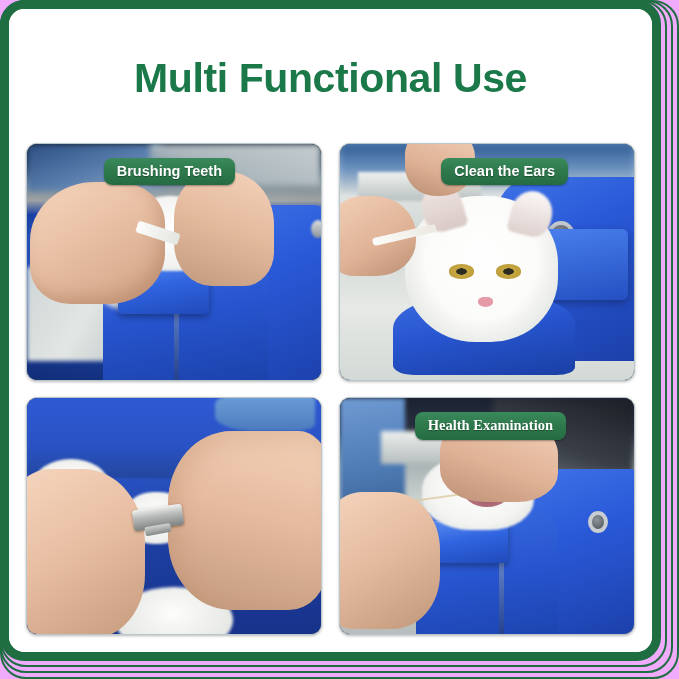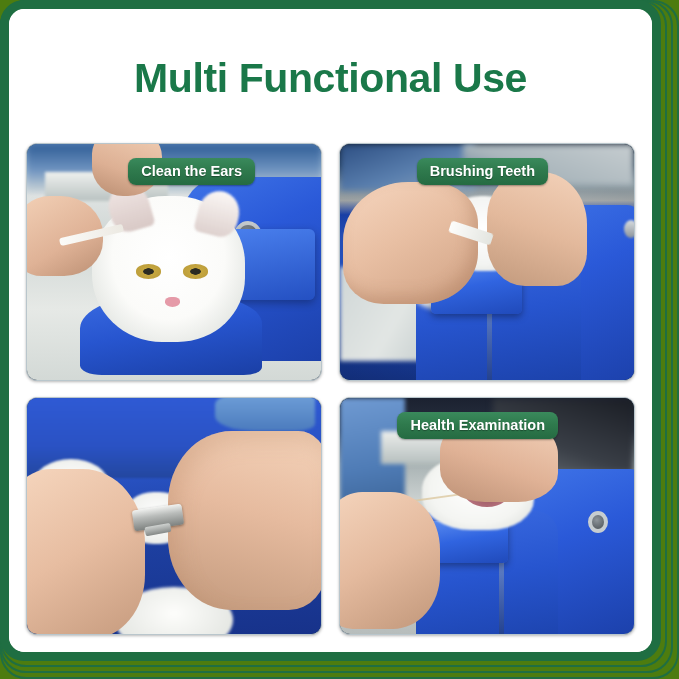--- a/index.html
+++ b/index.html
@@ -7,21 +7,21 @@
     width: 679px; height: 679px;
     background: #ffffff;
     font-family: "Liberation Sans", sans-serif;
     overflow: hidden;
   }
 
   
   #page {
     position: relative;
     width: 679px; height: 679px;
-    background: #4d7c0f;
+    background: #f0abfc;
   }
   .frame-line {
     position: absolute;
     border: 2px solid #1f6e42;
     border-radius: 26px;
     pointer-events: none;
   }
   .frame-line.l3 { left: 0px;  top: 0px;  width: 679px; height: 679px; }
   .frame-line.l2 { left: 0px;  top: 0px;  width: 673px; height: 673px; }
   .frame-line.l1 { left: 0px;  top: 0px;  width: 667px; height: 667px; }
@@ -89,21 +89,21 @@
     font-size: 14.5px;
     font-weight: bold;
     border-radius: 8px;
     white-space: nowrap;
     box-shadow: 0 1px 2px rgba(0,0,0,0.35);
     text-shadow: 0 1px 1px rgba(0,0,0,0.35);
   }
   .badge.right  { right: 86px; }
   .badge.right2 { right: 66px; }
   .badge.right3 { right: 88px; }
-  .badge.right4 { right: 76px; }
+  .badge.right4 { right: 68px; font-family: Liberation Serif, serif; }
 
   
   .p1 { background:
       radial-gradient(ellipse 70% 55% at 52% 64%, rgba(255,255,255,0.0) 0%, rgba(0,0,0,0.22) 100%),
       linear-gradient(180deg, #16233a 0%, #24405e 9%, #9fb4c0 17%, #c9cfd0 24%, #1f4fd0 30%, #2a5fe0 40%, #2a5fe0 62%, #1d47b5 78%, #173a98 100%);
   }
   .p1-deskL { position:absolute; left:0; top:0; width:46%; height:20%;
       background: linear-gradient(160deg,#2d4f83 0%, #5a7fae 55%, #8fa6bb 100%); filter: blur(3px); }
   .p1-deskR { position:absolute; right:0; top:0; width:58%; height:18%;
       background: linear-gradient(200deg,#c6cdd0 0%, #aab6bc 60%, #5e7a96 100%); filter: blur(3px); }
@@ -267,55 +267,55 @@
   <div class="frame-line l1"></div>
   <div class="frame-main"></div>
 
   <div id="content">
 
     <div id="title">Multi Functional Use</div>
 
     <div id="grid">
 
       <div class="card">
+        <div class="photo p1">
+          <div class="p1-deskL"></div>
+          <div class="p1-deskR"></div>
+          <div class="p1-table"></div>
+          <div class="p1-bagR"></div>
+          <div class="p1-bagC"></div>
+          <div class="p1-zip"></div>
+          <div class="p1-furL"></div>
+          <div class="p1-collar"></div>
+          <div class="p1-fur"></div>
+          <div class="p1-handL"></div>
+          <div class="p1-handR"></div>
+          <div class="p1-swab"></div>
+        </div>
+        <div class="badge right">Brushing Teeth</div>
+      </div>
+
+      <div class="card">
         <div class="photo p2">
           <div class="p2-top"></div>
           <div class="p2-shelf"></div>
           <div class="p2-bag"></div>
           <div class="p2-bagflap"></div>
           <div class="p2-collar"></div>
           <div class="p2-body"></div>
           <div class="p2-earL"></div>
           <div class="p2-earR"></div>
           <div class="p2-eyeL"></div>
           <div class="p2-eyeR"></div>
           <div class="p2-nose"></div>
           <div class="p2-handT"></div>
           <div class="p2-handL"></div>
           <div class="p2-swab"></div>
         </div>
         <div class="badge right2">Clean the Ears</div>
-      </div>
-
-      <div class="card">
-        <div class="photo p1">
-          <div class="p1-deskL"></div>
-          <div class="p1-deskR"></div>
-          <div class="p1-table"></div>
-          <div class="p1-bagR"></div>
-          <div class="p1-bagC"></div>
-          <div class="p1-zip"></div>
-          <div class="p1-furL"></div>
-          <div class="p1-collar"></div>
-          <div class="p1-fur"></div>
-          <div class="p1-handL"></div>
-          <div class="p1-handR"></div>
-          <div class="p1-swab"></div>
-        </div>
-        <div class="badge right">Brushing Teeth</div>
       </div>
 
       <div class="card">
         <div class="photo p3">
           <div class="p3-bagTop"></div>
           <div class="p3-sleeve"></div>
           <div class="p3-furL"></div>
           <div class="p3-furB"></div>
           <div class="p3-paw"></div>
           <div class="p3-handR"></div>

